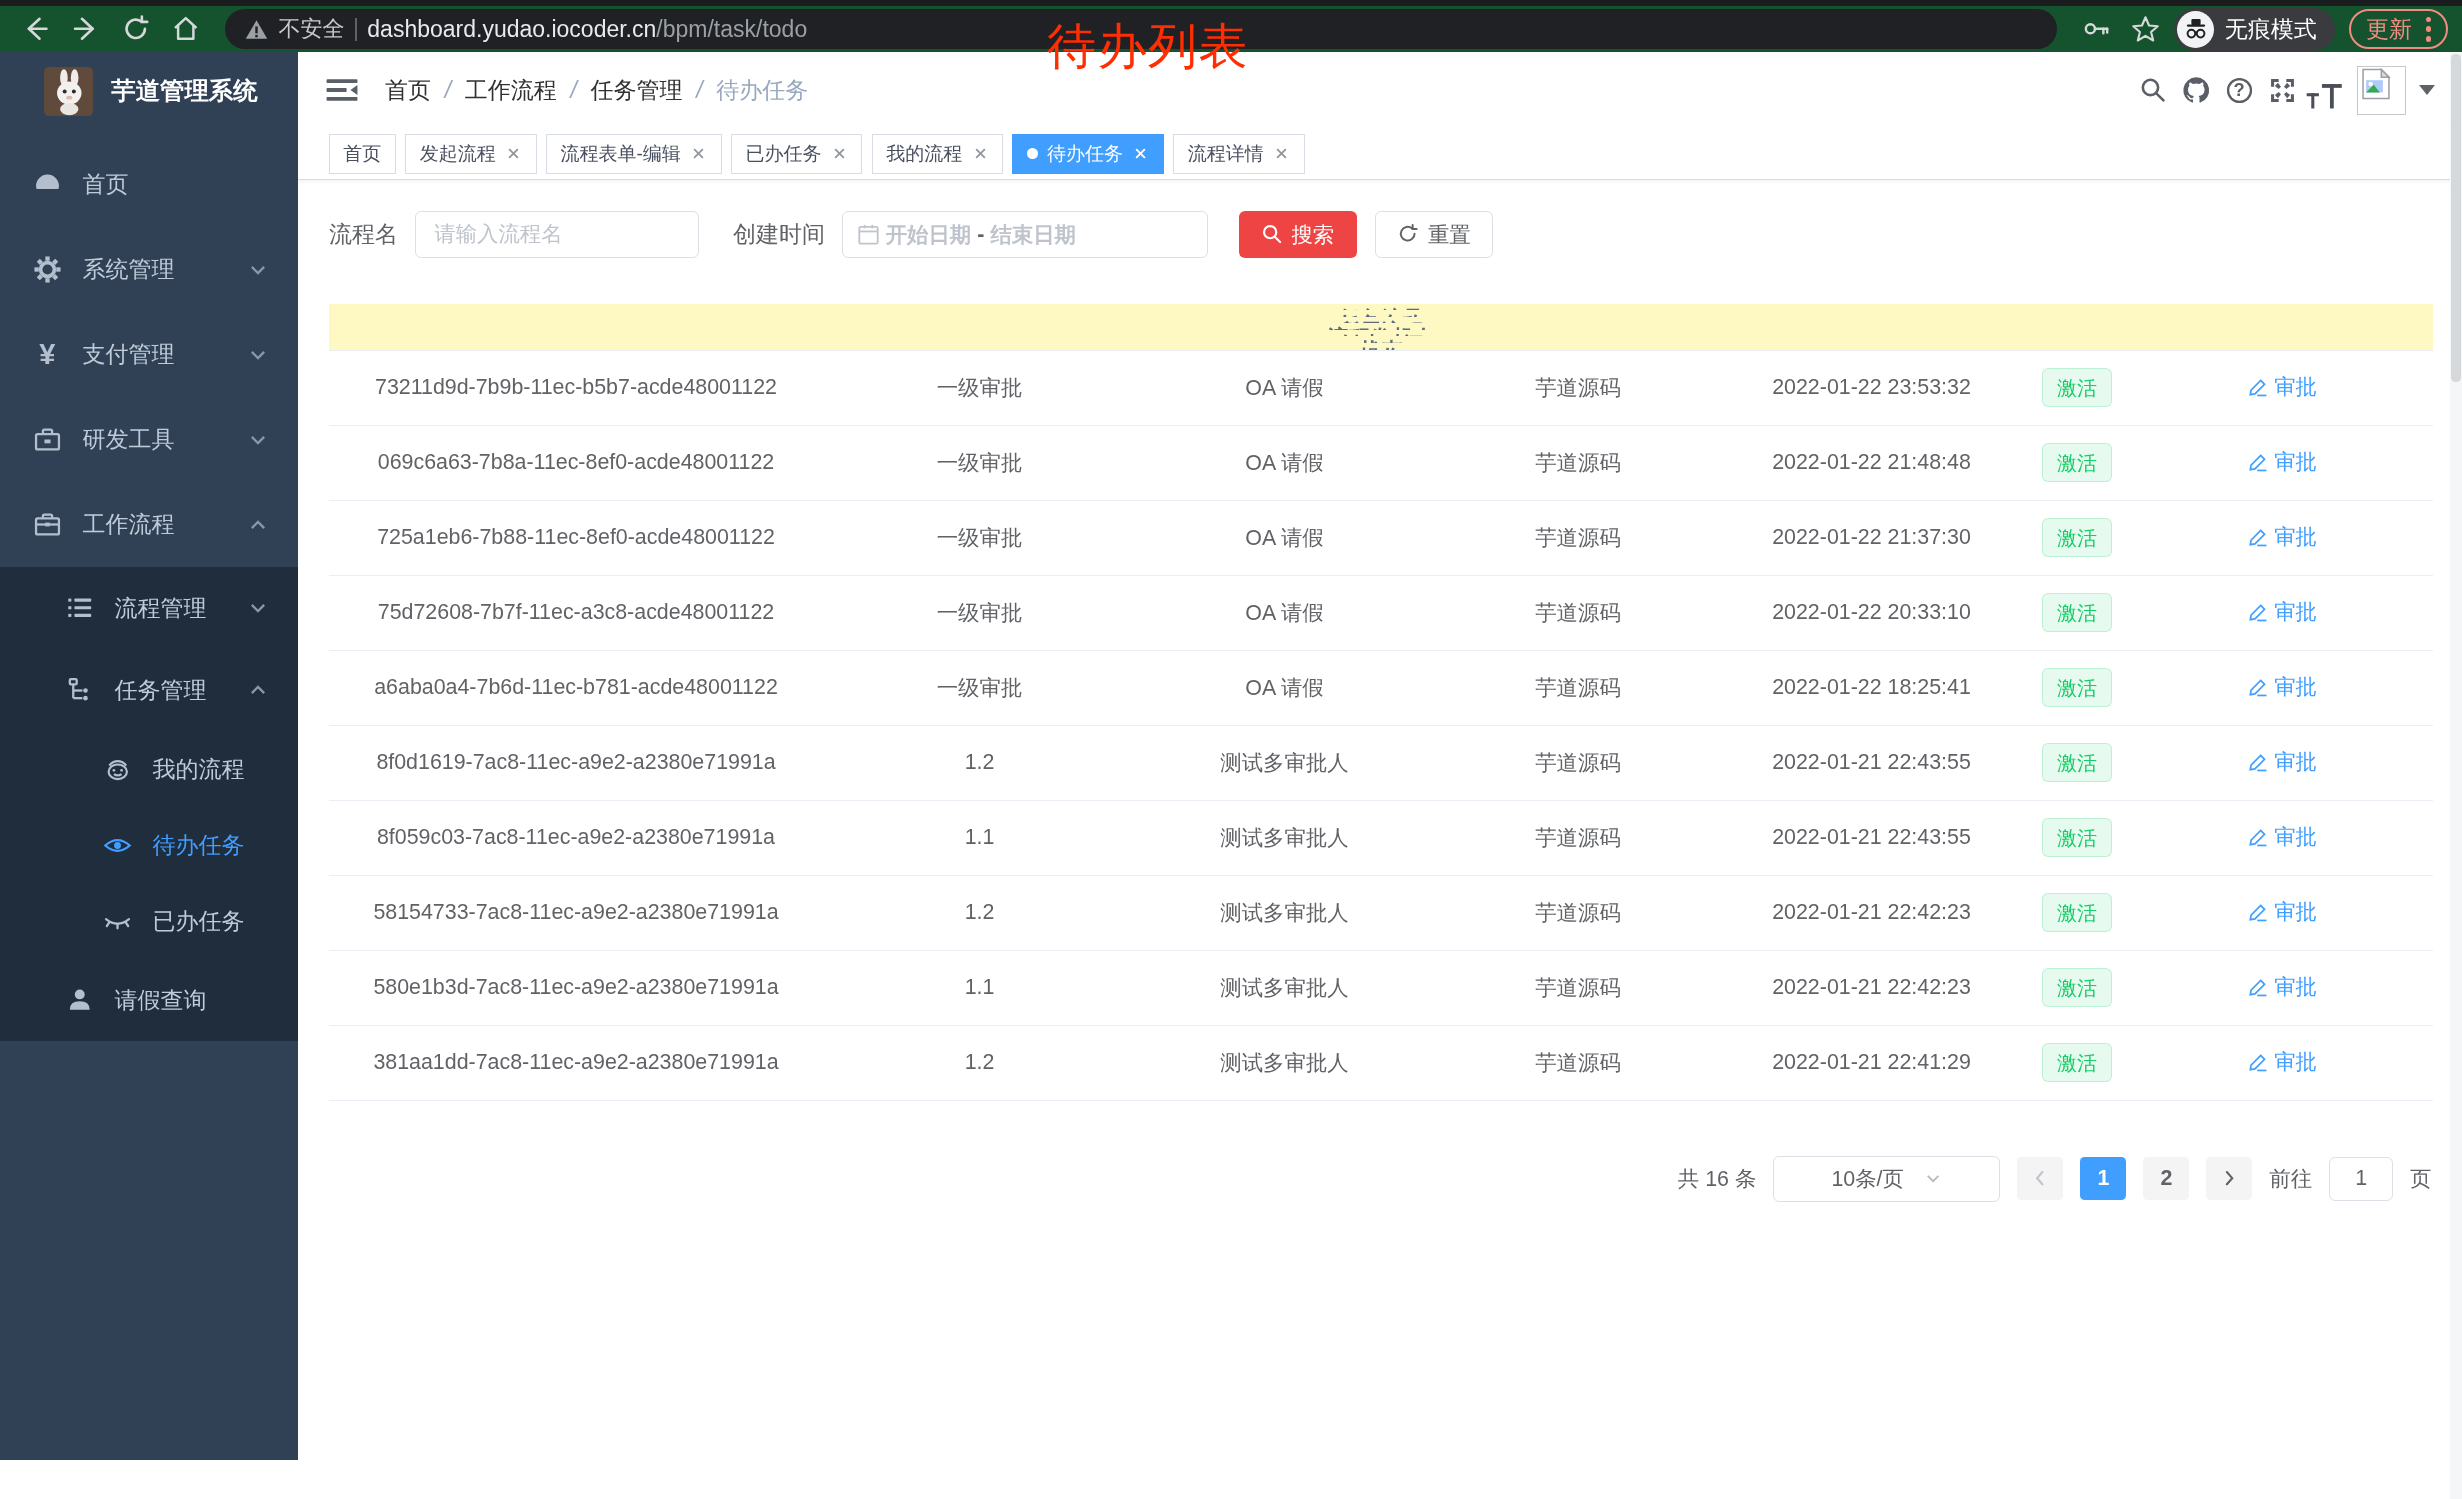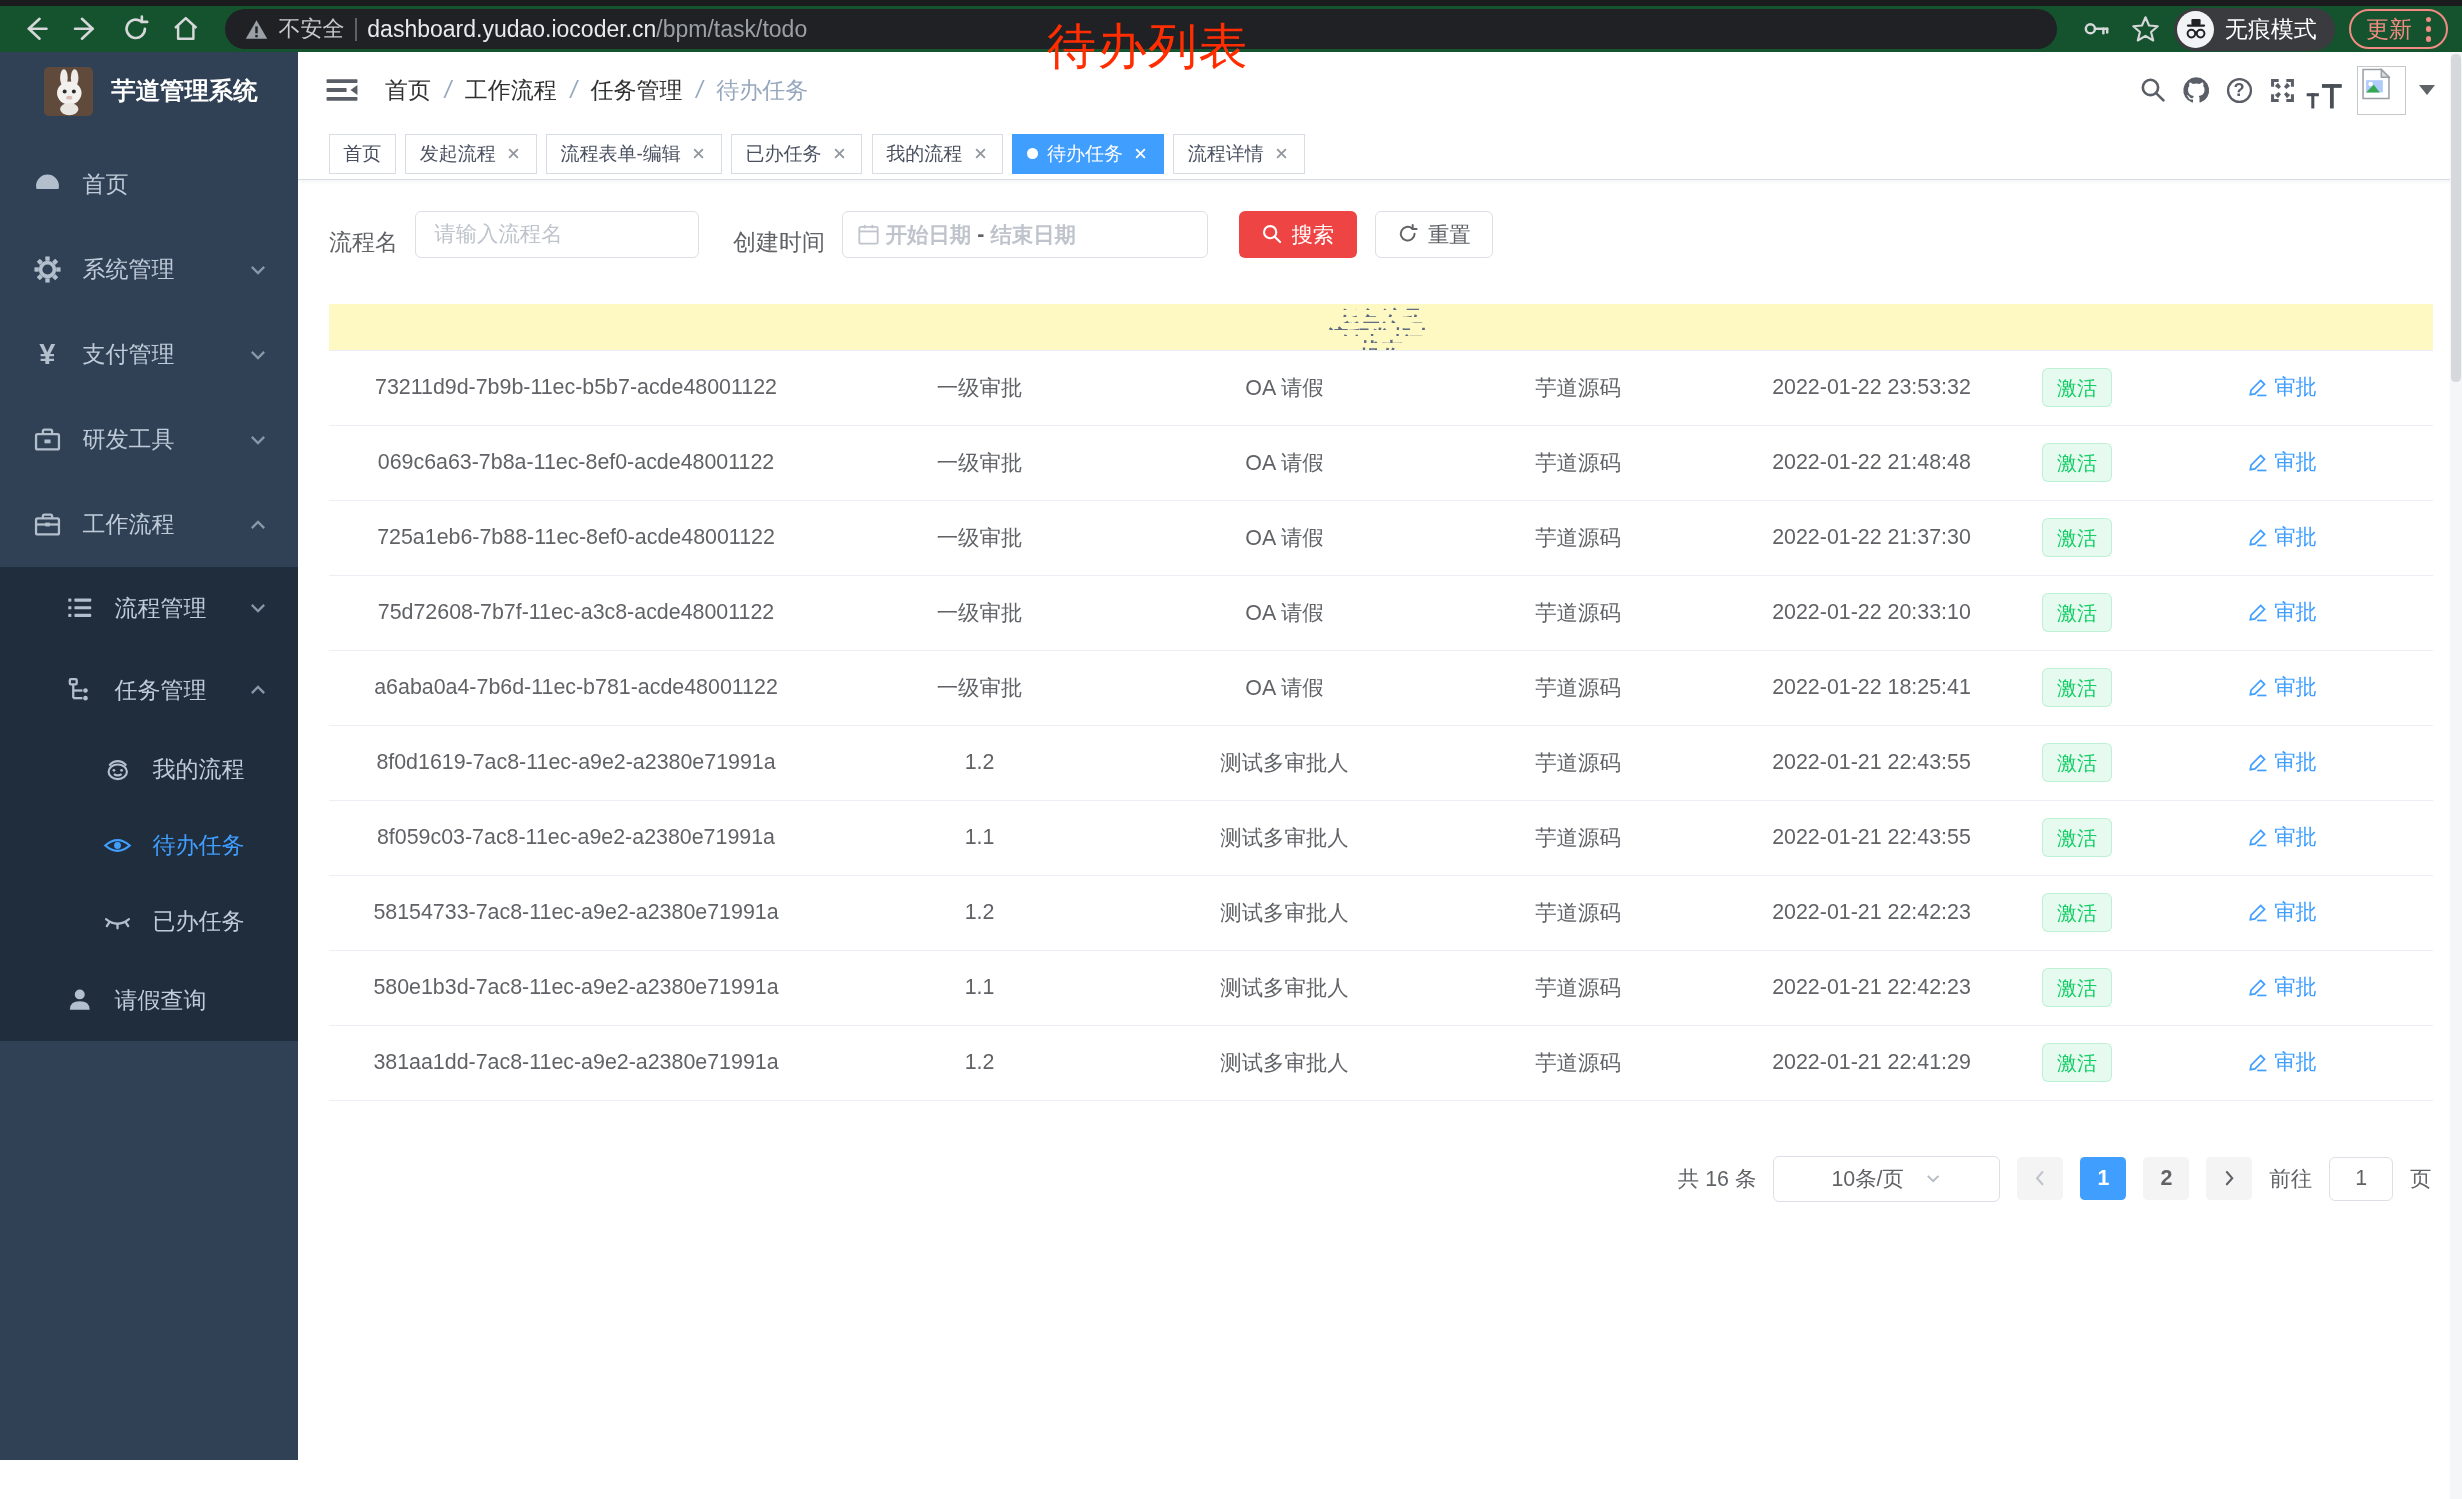--- a/index.html
+++ b/index.html
@@ -65,21 +65,21 @@
   
   .tags-bar { height:52px; background:#fff; border-bottom:1.5px solid #d8dce5; box-shadow:0 1.5px 4.6px rgba(0,0,0,.05); display:flex; align-items:center; gap:9.2px; padding:0 30.5px; }
   .tag { height:40px; display:flex; align-items:center; gap:9.2px; padding:0 13.7px; border:1.5px solid #d8dce5; background:#fff; color:#495060; font-size:19px; cursor:pointer; white-space:nowrap; }
   .tag .tag-x { width:17px; height:17px; color:#90979e; }
   .tag.active { background:#409eff; border-color:#409eff; color:#fff; }
   .tag.active .tag-x { color:#fff; }
   .tag-dot { width:10.7px; height:10.7px; border-radius:50%; background:#fff; }
 
   
   .main { flex:1 1 auto; padding:30.5px 30.5px 0 31px; }
-  .filters { display:flex; align-items:flex-end; margin-top:0; }
+  .filters { display:flex; align-items:center; margin-top:0; }
   .f-label { font-size:23px; color:#606266; margin-right:17px; white-space:nowrap; }
   .name-input { width:284px; height:47px; border:1.5px solid #dcdfe6; border-radius:6.1px; font-size:21.4px; color:#606266; padding:0 18.3px; outline:none; font-family:inherit; }
   .name-input::placeholder { color:#bfc4cc; }
   .gap40 { width:34px; }
   .date-range { width:366px; height:47px; border:1.5px solid #dcdfe6; border-radius:6.1px; display:flex; align-items:center; padding:0 13.7px; gap:6px; color:#bfc4cc; font-size:21.4px; cursor:text;font-weight:bold; }
   .date-range .dr-sep { color:#606266; }
   .dr-ph { white-space:nowrap; }
   .btn { height:47px; display:flex; align-items:center; gap:9.2px; border-radius:6.1px; font-size:21.4px; padding:0 21.4px; cursor:pointer; border:1.5px solid transparent; }
   .btn-primary { background:#ef4444; color:#fff; margin-left:30.5px; }
   .btn-plain { background:#fff; color:#606266; border-color:#dcdfe6; margin-left:18.3px; }

